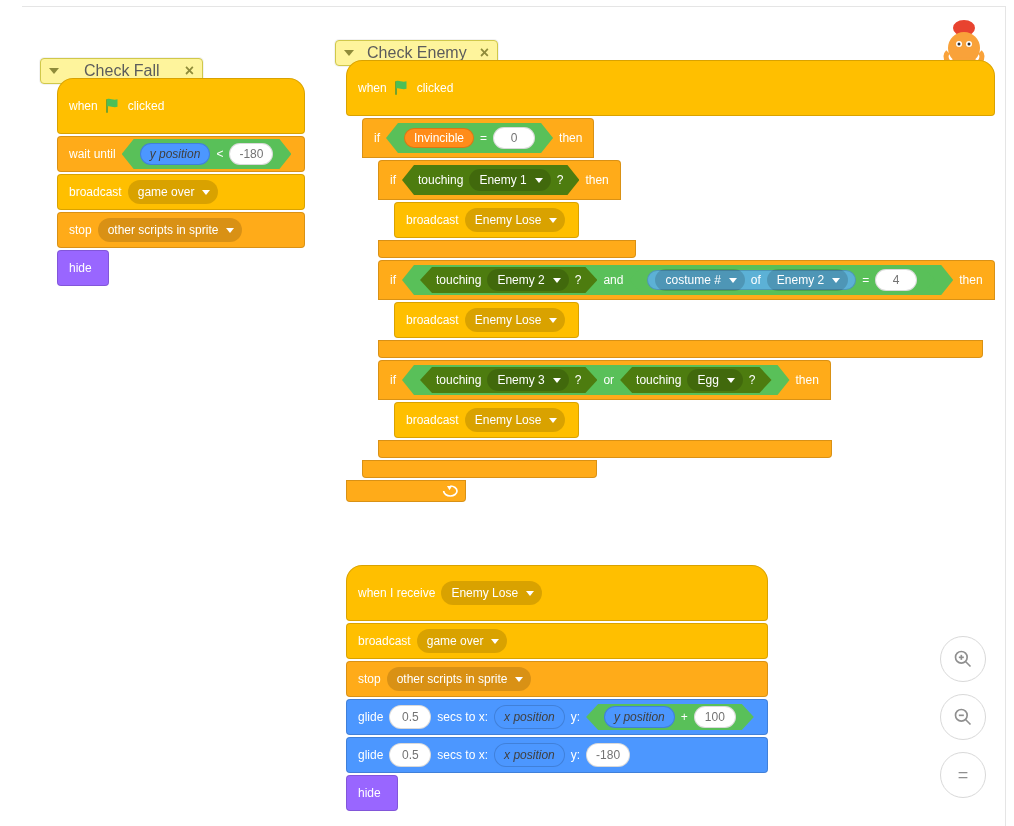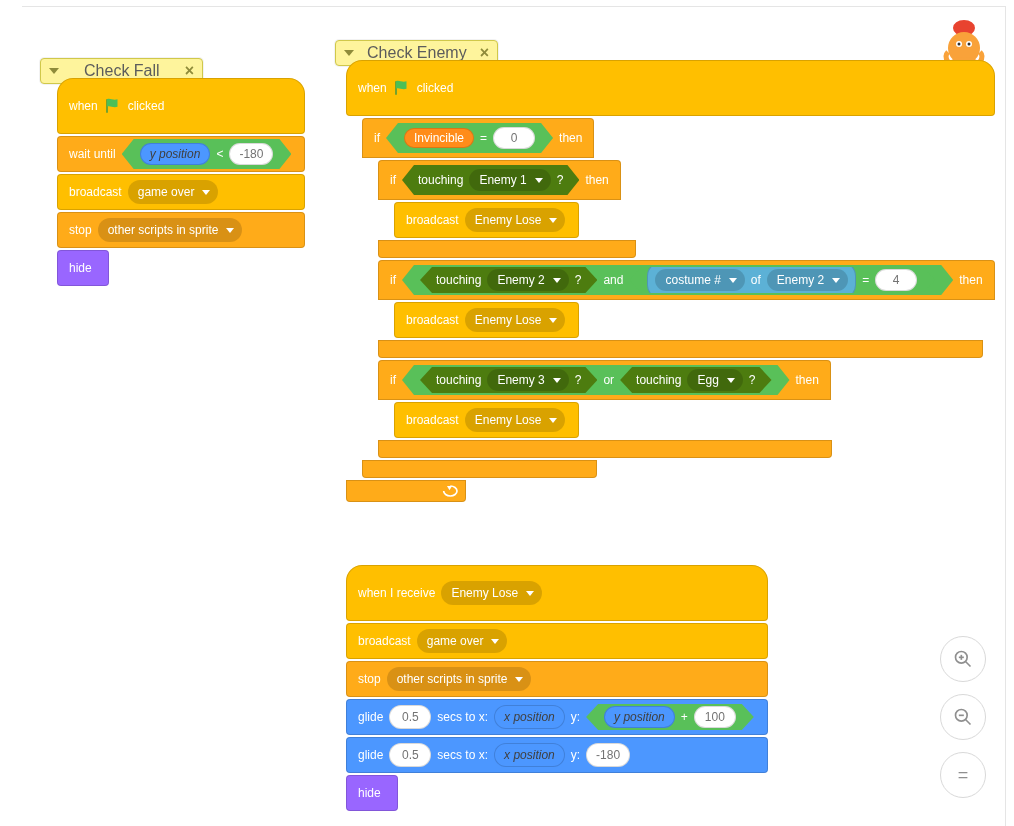--- a/index.html
+++ b/index.html
@@ -32,21 +32,21 @@
   .cwrap{display:flex;flex-direction:column;align-items:flex-start;}
   .cwrap>.children{padding-left:16px;margin-top:0;}
   .cwrap>.bottom{height:18px;background:#ffab19;border-radius:0 0 4px 4px;box-shadow:inset 0 0 0 1px rgba(0,0,0,0.15);margin-top:2px;}
   .cblock{display:flex;align-items:center;height:40px;padding:0 10px;background:#ffab19;border-radius:4px 4px 0 0;box-shadow:inset 0 0 0 1px rgba(0,0,0,0.15);white-space:nowrap;}
   .children>.cwrap{margin-top:2px;}
   .loop-icon{width:20px;height:14px;margin-left:auto;margin-right:4px;}
   .zoom-controls{position:absolute;right:28px;bottom:28px;display:flex;flex-direction:column;gap:12px;}
   .zoom-btn{width:44px;height:44px;border-radius:50%;background:#fff;border:1px solid #d9d9d9;display:flex;align-items:center;justify-content:center;color:#8f8f8f;}
   .sprite-thumb{position:absolute;top:18px;right:26px;width:48px;height:56px;}
   .txt{margin:0 2px;}
-  .hex .pill-sensing{height:37px;justify-content:center;}
+  .hex .pill-sensing{height:20px;justify-content:center;}
   .hex .pill-input{height:22px;}
   .hex .pill-motion{height:22px;}
   .hex .pill-var{height:20px;}
   .hex .hex{height:26px;}
   .hex .dd{height:22px;}
 </style>
 </head>
 <body>
 
 <div class="canvas">

